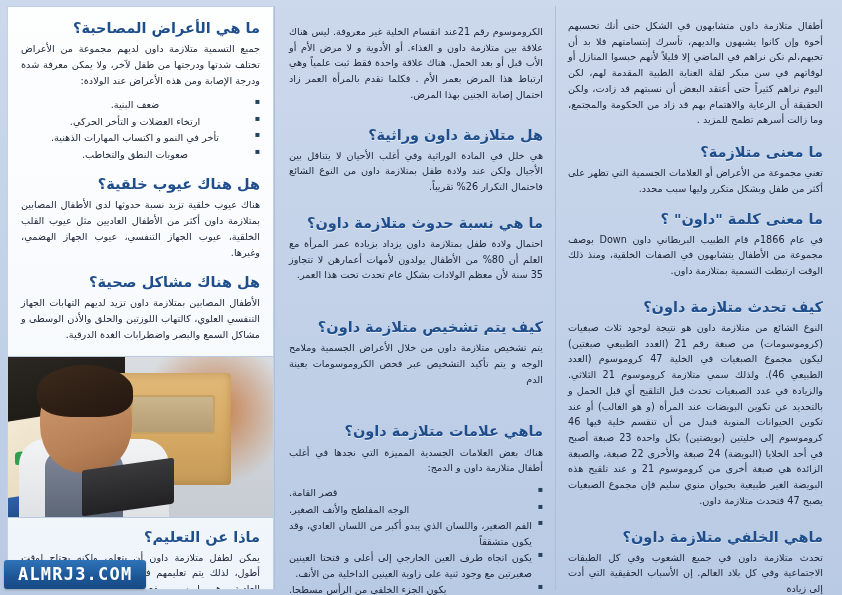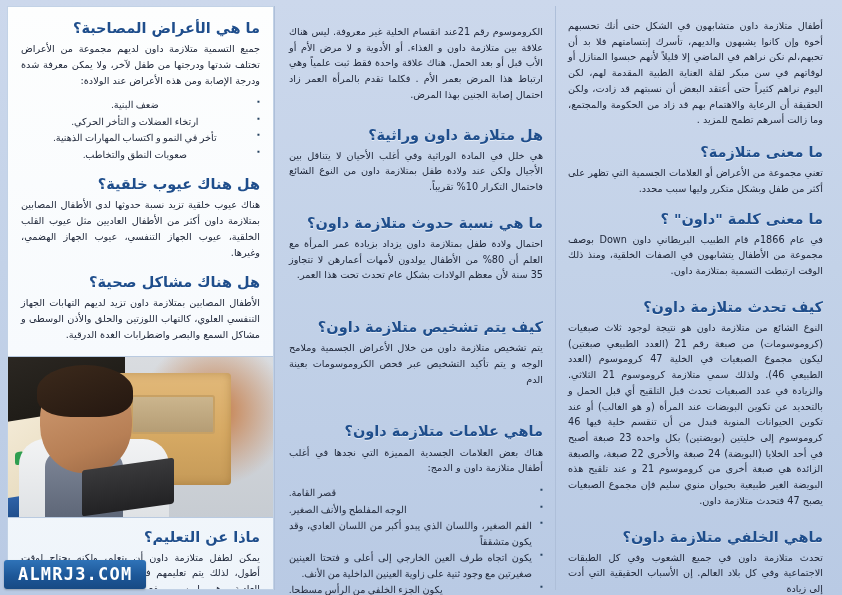--- a/index.html
+++ b/index.html
@@ -87,21 +87,20 @@
   .gap-sm { height: 6px; }
   .gap-md { height: 14px; }
   .gap-lg { height: 22px; }
 
   
   ul.signs {
     list-style: none;
     margin: 2px 0 0 0;
     padding: 0;
     direction: rtl;
-    font-family: Liberation Serif, serif;
   }
   ul.signs li {
     position: relative;
     font-size: 9.7px;
     line-height: 1.6;
     color: #20283a;
     text-align: justify;
     padding-right: 11px;
     margin-bottom: 1px;
   }
@@ -283,21 +282,21 @@
   <div class="panel panel-mid">
 
     <div class="gap-sm"></div>
 
     <p class="para">الكروموسوم رقم 21عند انقسام الخلية غير معروفة. ليس هناك علاقة بين متلازمة داون و الغذاء. أو الأدوية و لا مرض الأم أو الأب قبل أو بعد الحمل. هناك علاقة واحدة فقط ثبت علمياً وهي ارتباط هذا المرض بعمر الأم . فكلما تقدم بالمرأة العمر زاد احتمال إصابة الجنين بهذا المرض.</p>
 
     <div class="gap-md"></div>
 
     <div class="block">
       <h2 class="heading">هل متلازمة داون وراثية؟</h2>
-      <p class="para">هي خلل في المادة الوراثية وفي أغلب الأحيان لا يتناقل بين الأجيال ولكن عند ولادة طفل بمتلازمة داون من النوع الشائع فاحتمال التكرار 10% تقريباً.</p>
+      <p class="para">هي خلل في المادة الوراثية وفي أغلب الأحيان لا يتناقل بين الأجيال ولكن عند ولادة طفل بمتلازمة داون من النوع الشائع فاحتمال التكرار 26% تقريباً.</p>
     </div>
 
     <div class="gap-sm"></div>
 
     <div class="block">
       <h2 class="heading">ما هي نسبة حدوث متلازمة داون؟</h2>
       <p class="para">احتمال ولادة طفل بمتلازمة داون يزداد بزيادة عمر المرأة مع العلم أن 80% من الأطفال يولدون لأمهات أعمارهن لا تتجاوز 35 سنة لأن معظم الولادات بشكل عام تحدث تحت هذا العمر.</p>
     </div>
 
     <div class="gap-lg"></div>

